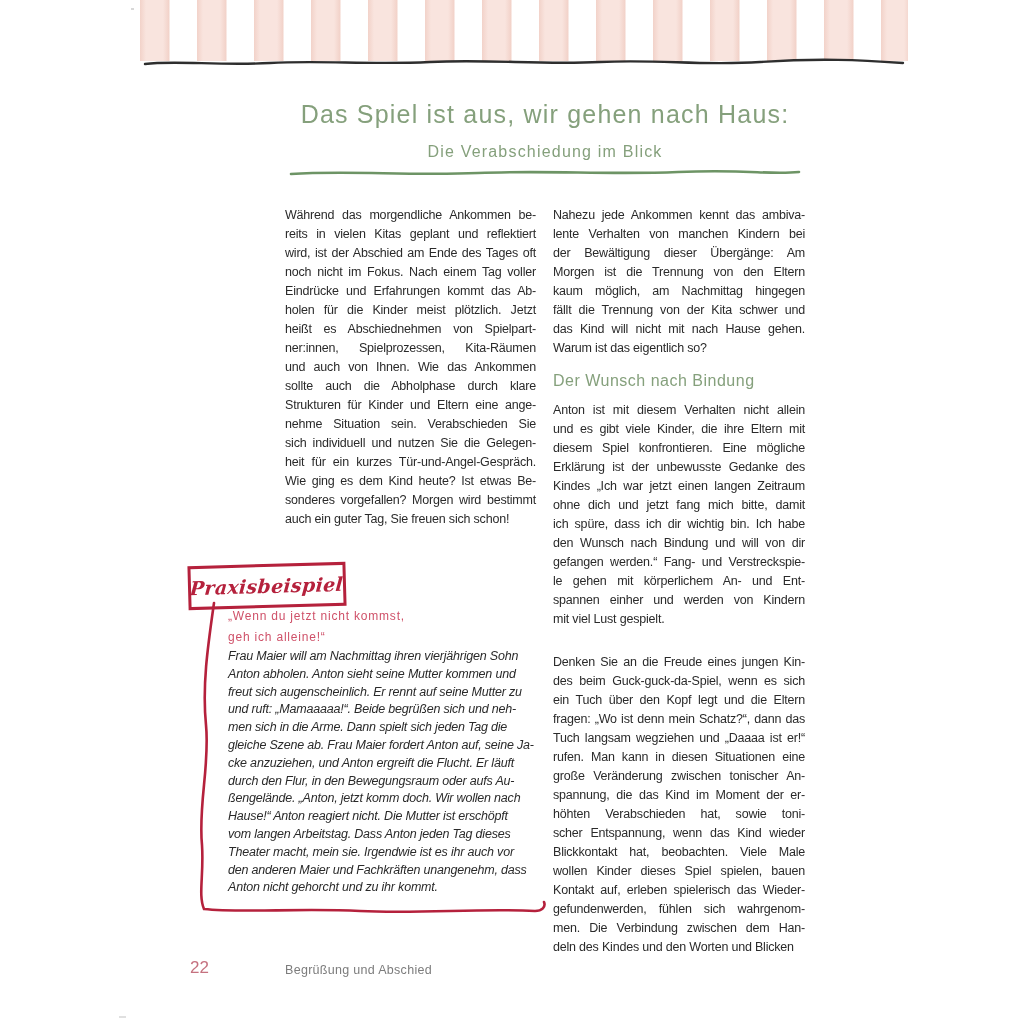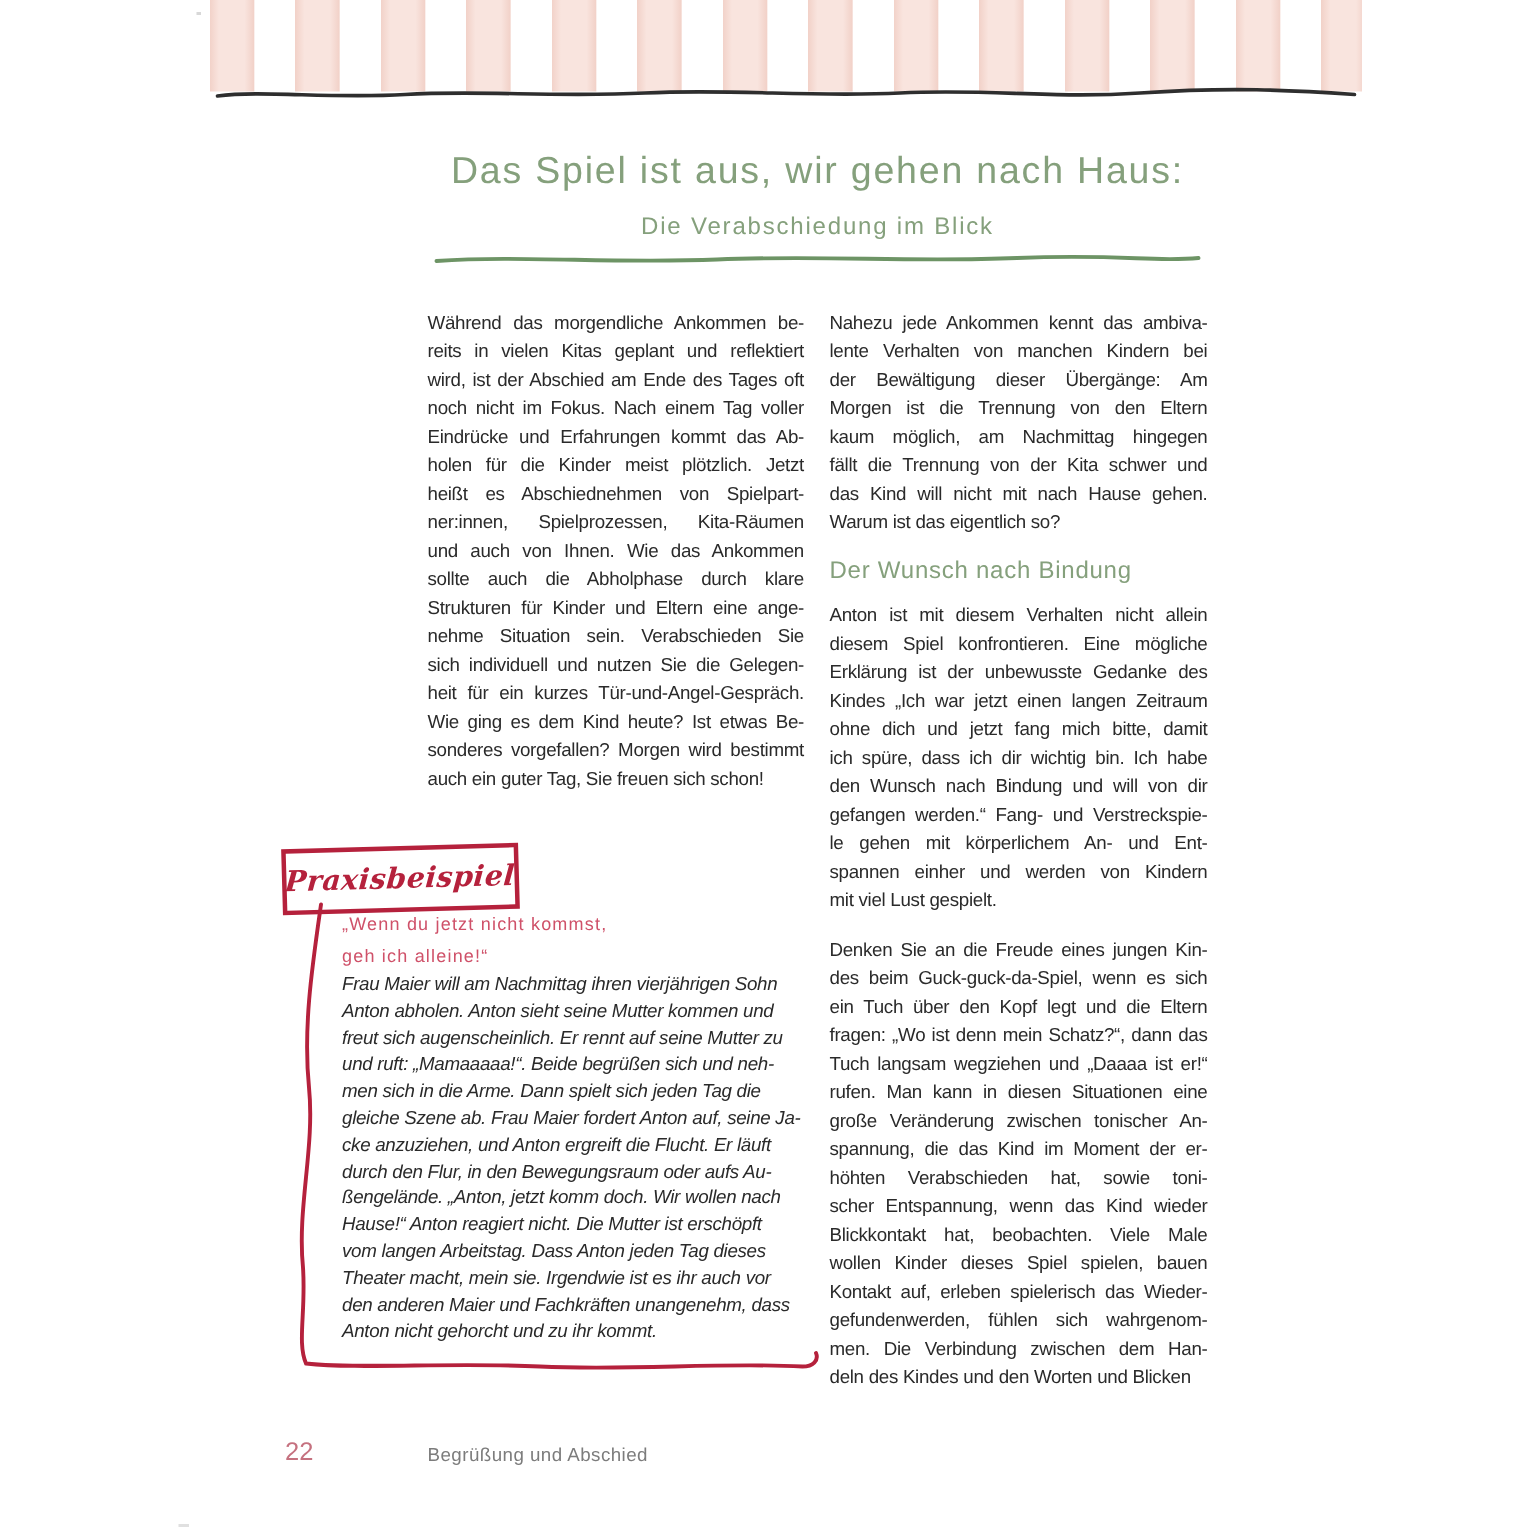--- a/index.html
+++ b/index.html
@@ -23,21 +23,21 @@
   
   .col{position:absolute;top:206px;font-size:12.5px;line-height:19px;letter-spacing:-0.2px;}
   .col-left{left:285px;width:251px;}
   .col-right{left:553px;width:252px;}
   .ln{white-space:nowrap;}
   .just .ln{text-align:justify;text-align-last:justify;}
   .just .ln:last-child{text-align-last:left;}
   .subheading{color:#85a07c;font-size:16px;letter-spacing:0.5px;font-weight:300;
     margin:12px 0 9px 0;line-height:22px;}
   .para2{margin-top:5px;}
-  .para3{margin-top:14px;}
+  .para3{margin-top:24px;}
 
   
   .praxis-box{position:absolute;left:188px;top:564px;width:152px;height:38px;
     border:3px solid #b5213c;transform:rotate(-1.6deg);display:flex;
     align-items:center;justify-content:center;background:#fff;}
   .praxis-label{font-family:"DejaVu Serif",serif;font-style:italic;font-weight:bold;
     font-size:19px;color:#b5213c;transform:skewX(-6deg);letter-spacing:0.3px;}
   .connector-svg{position:absolute;left:180px;top:595px;width:385px;height:340px;}
   .praxis-quote{position:absolute;left:228px;top:606px;width:320px;color:#cf5169;
     font-size:12px;line-height:21px;letter-spacing:0.8px;white-space:pre-line;}
@@ -101,20 +101,21 @@
         <div class="ln">der Bewältigung dieser Übergänge: Am</div>
         <div class="ln">Morgen ist die Trennung von den Eltern</div>
         <div class="ln">kaum möglich, am Nachmittag hingegen</div>
         <div class="ln">fällt die Trennung von der Kita schwer und</div>
         <div class="ln">das Kind will nicht mit nach Hause gehen.</div>
         <div class="ln">Warum ist das eigentlich so?</div>
       </div>
     <div class="subheading">Der Wunsch nach Bindung</div>
     <div class="para2">
         <div class="ln">Anton ist mit diesem Verhalten nicht allein</div>
+        <div class="ln">und es gibt viele Kinder, die ihre Eltern mit</div>
         <div class="ln">diesem Spiel konfrontieren. Eine mögliche</div>
         <div class="ln">Erklärung ist der unbewusste Gedanke des</div>
         <div class="ln">Kindes „Ich war jetzt einen langen Zeitraum</div>
         <div class="ln">ohne dich und jetzt fang mich bitte, damit</div>
         <div class="ln">ich spüre, dass ich dir wichtig bin. Ich habe</div>
         <div class="ln">den Wunsch nach Bindung und will von dir</div>
         <div class="ln">gefangen werden.“ Fang- und Verstreckspie-</div>
         <div class="ln">le gehen mit körperlichem An- und Ent-</div>
         <div class="ln">spannen einher und werden von Kindern</div>
         <div class="ln">mit viel Lust gespielt.</div>

